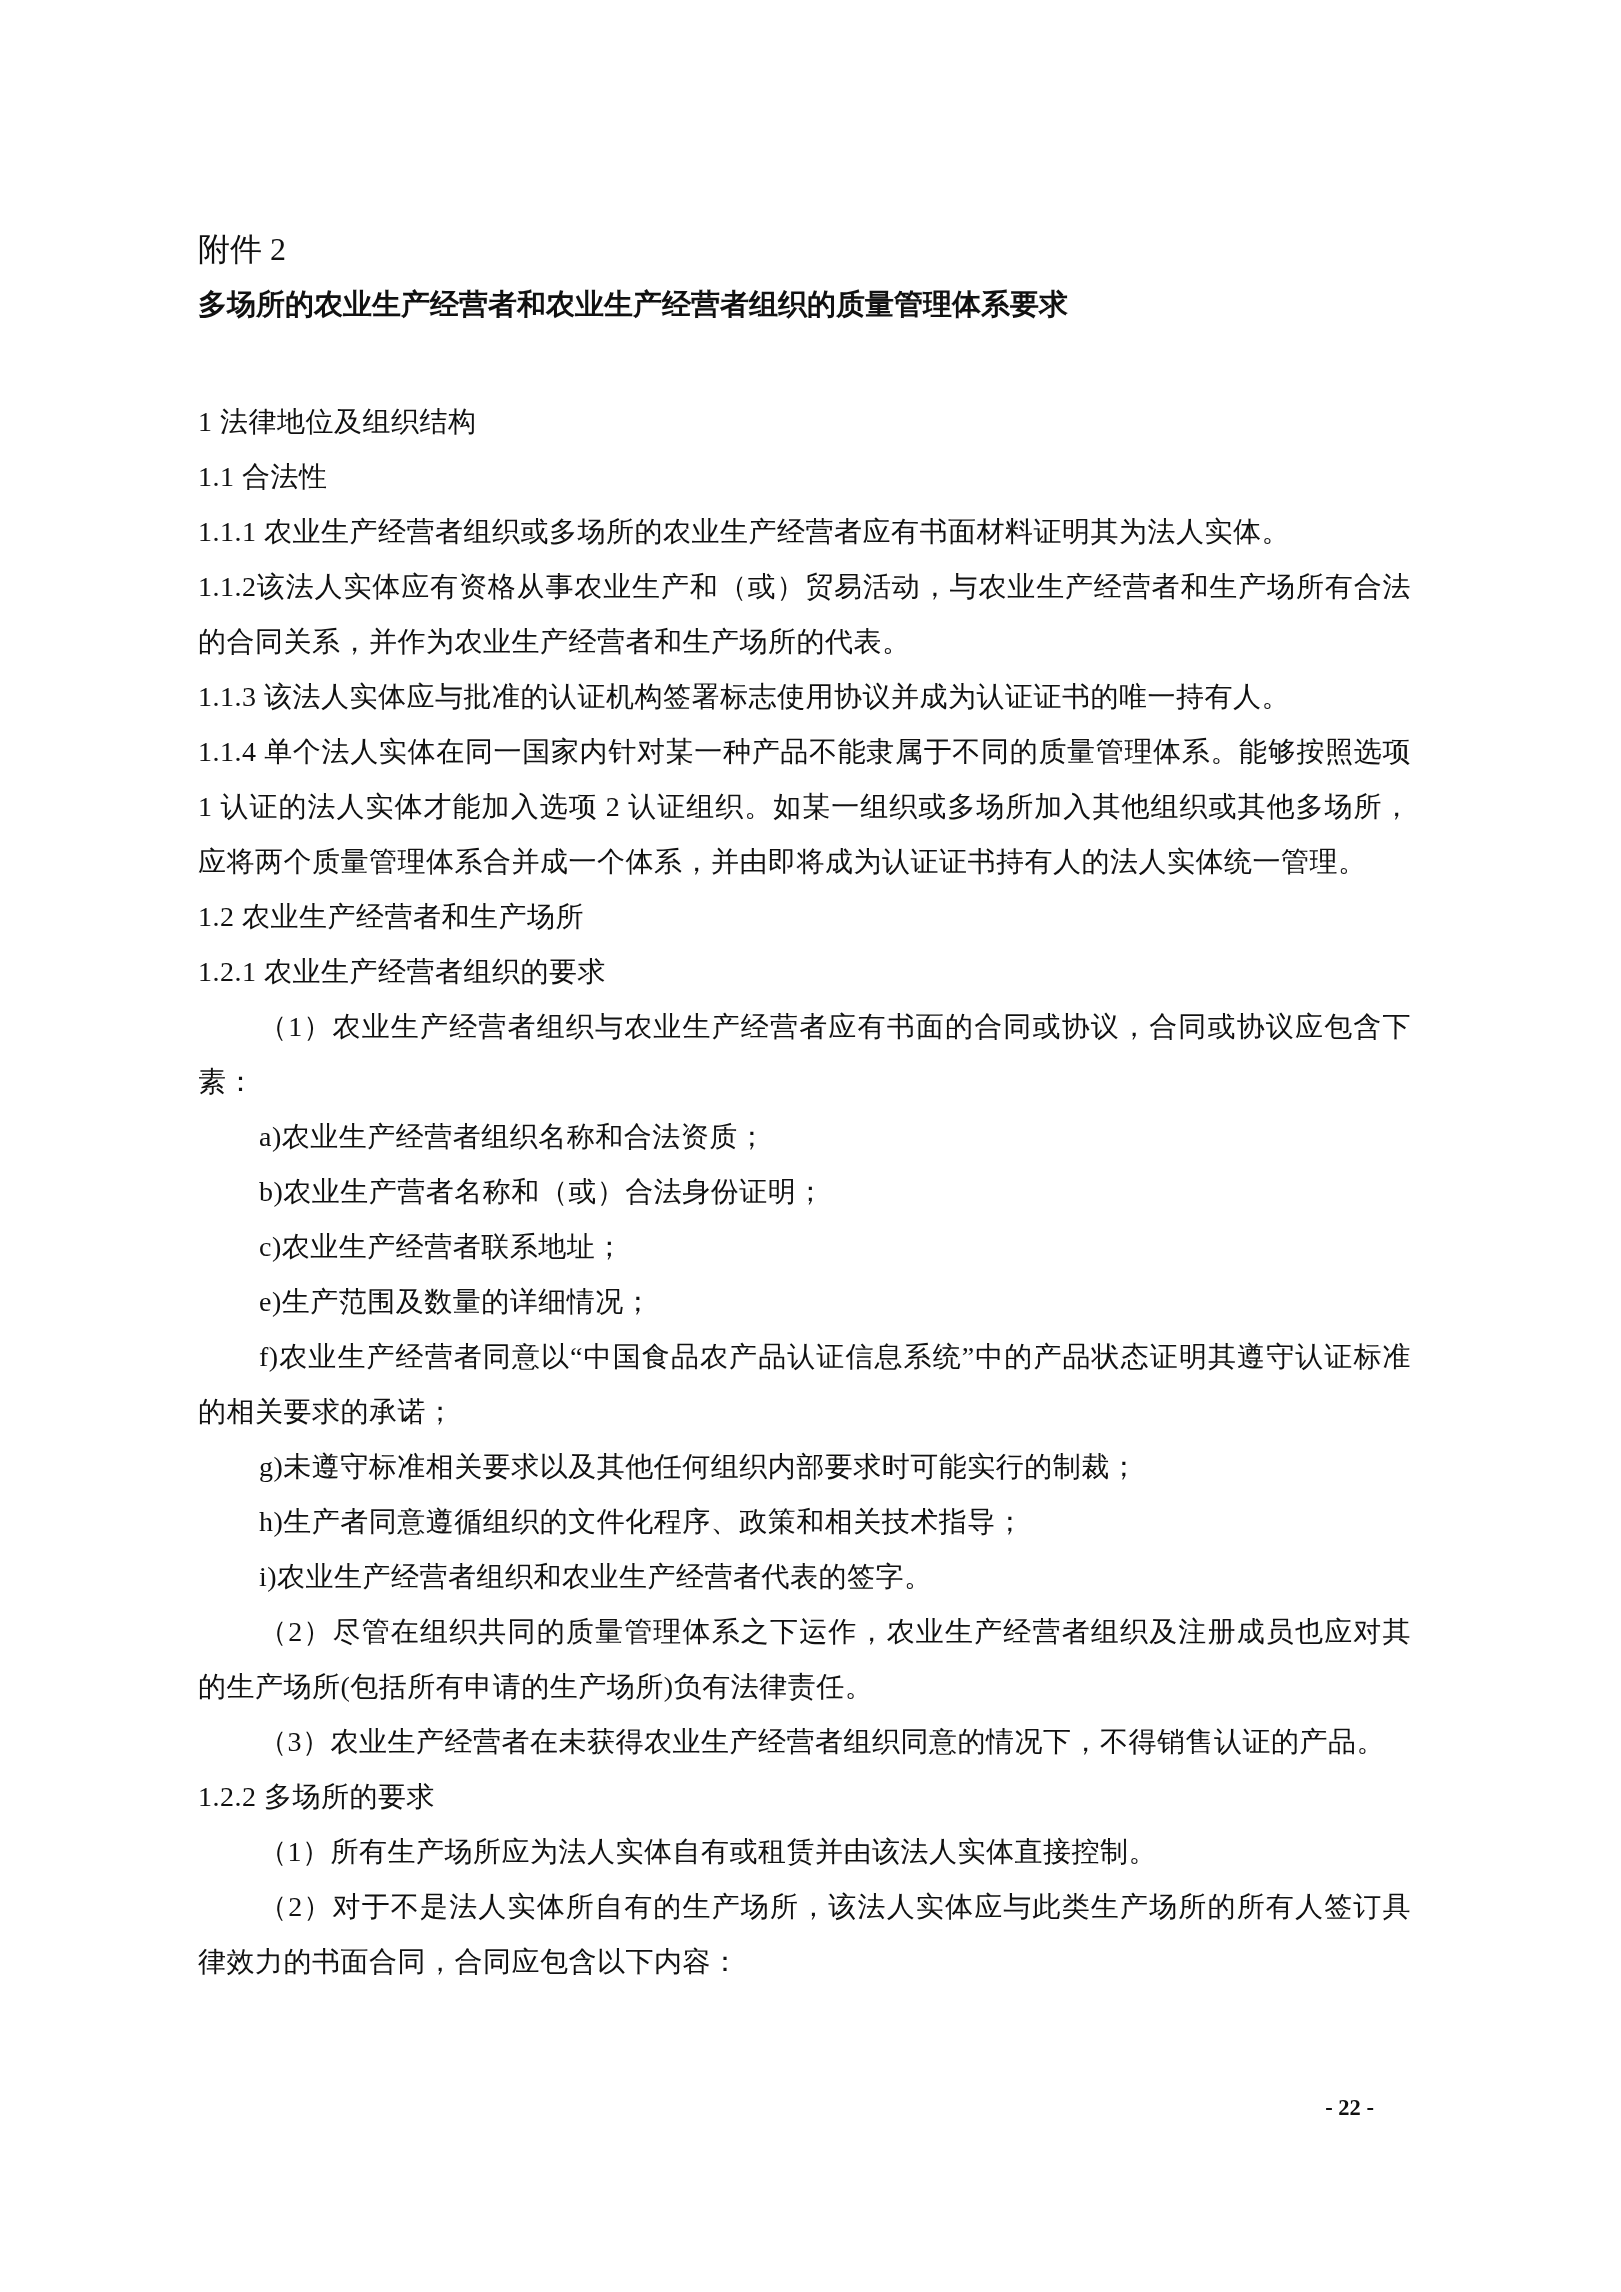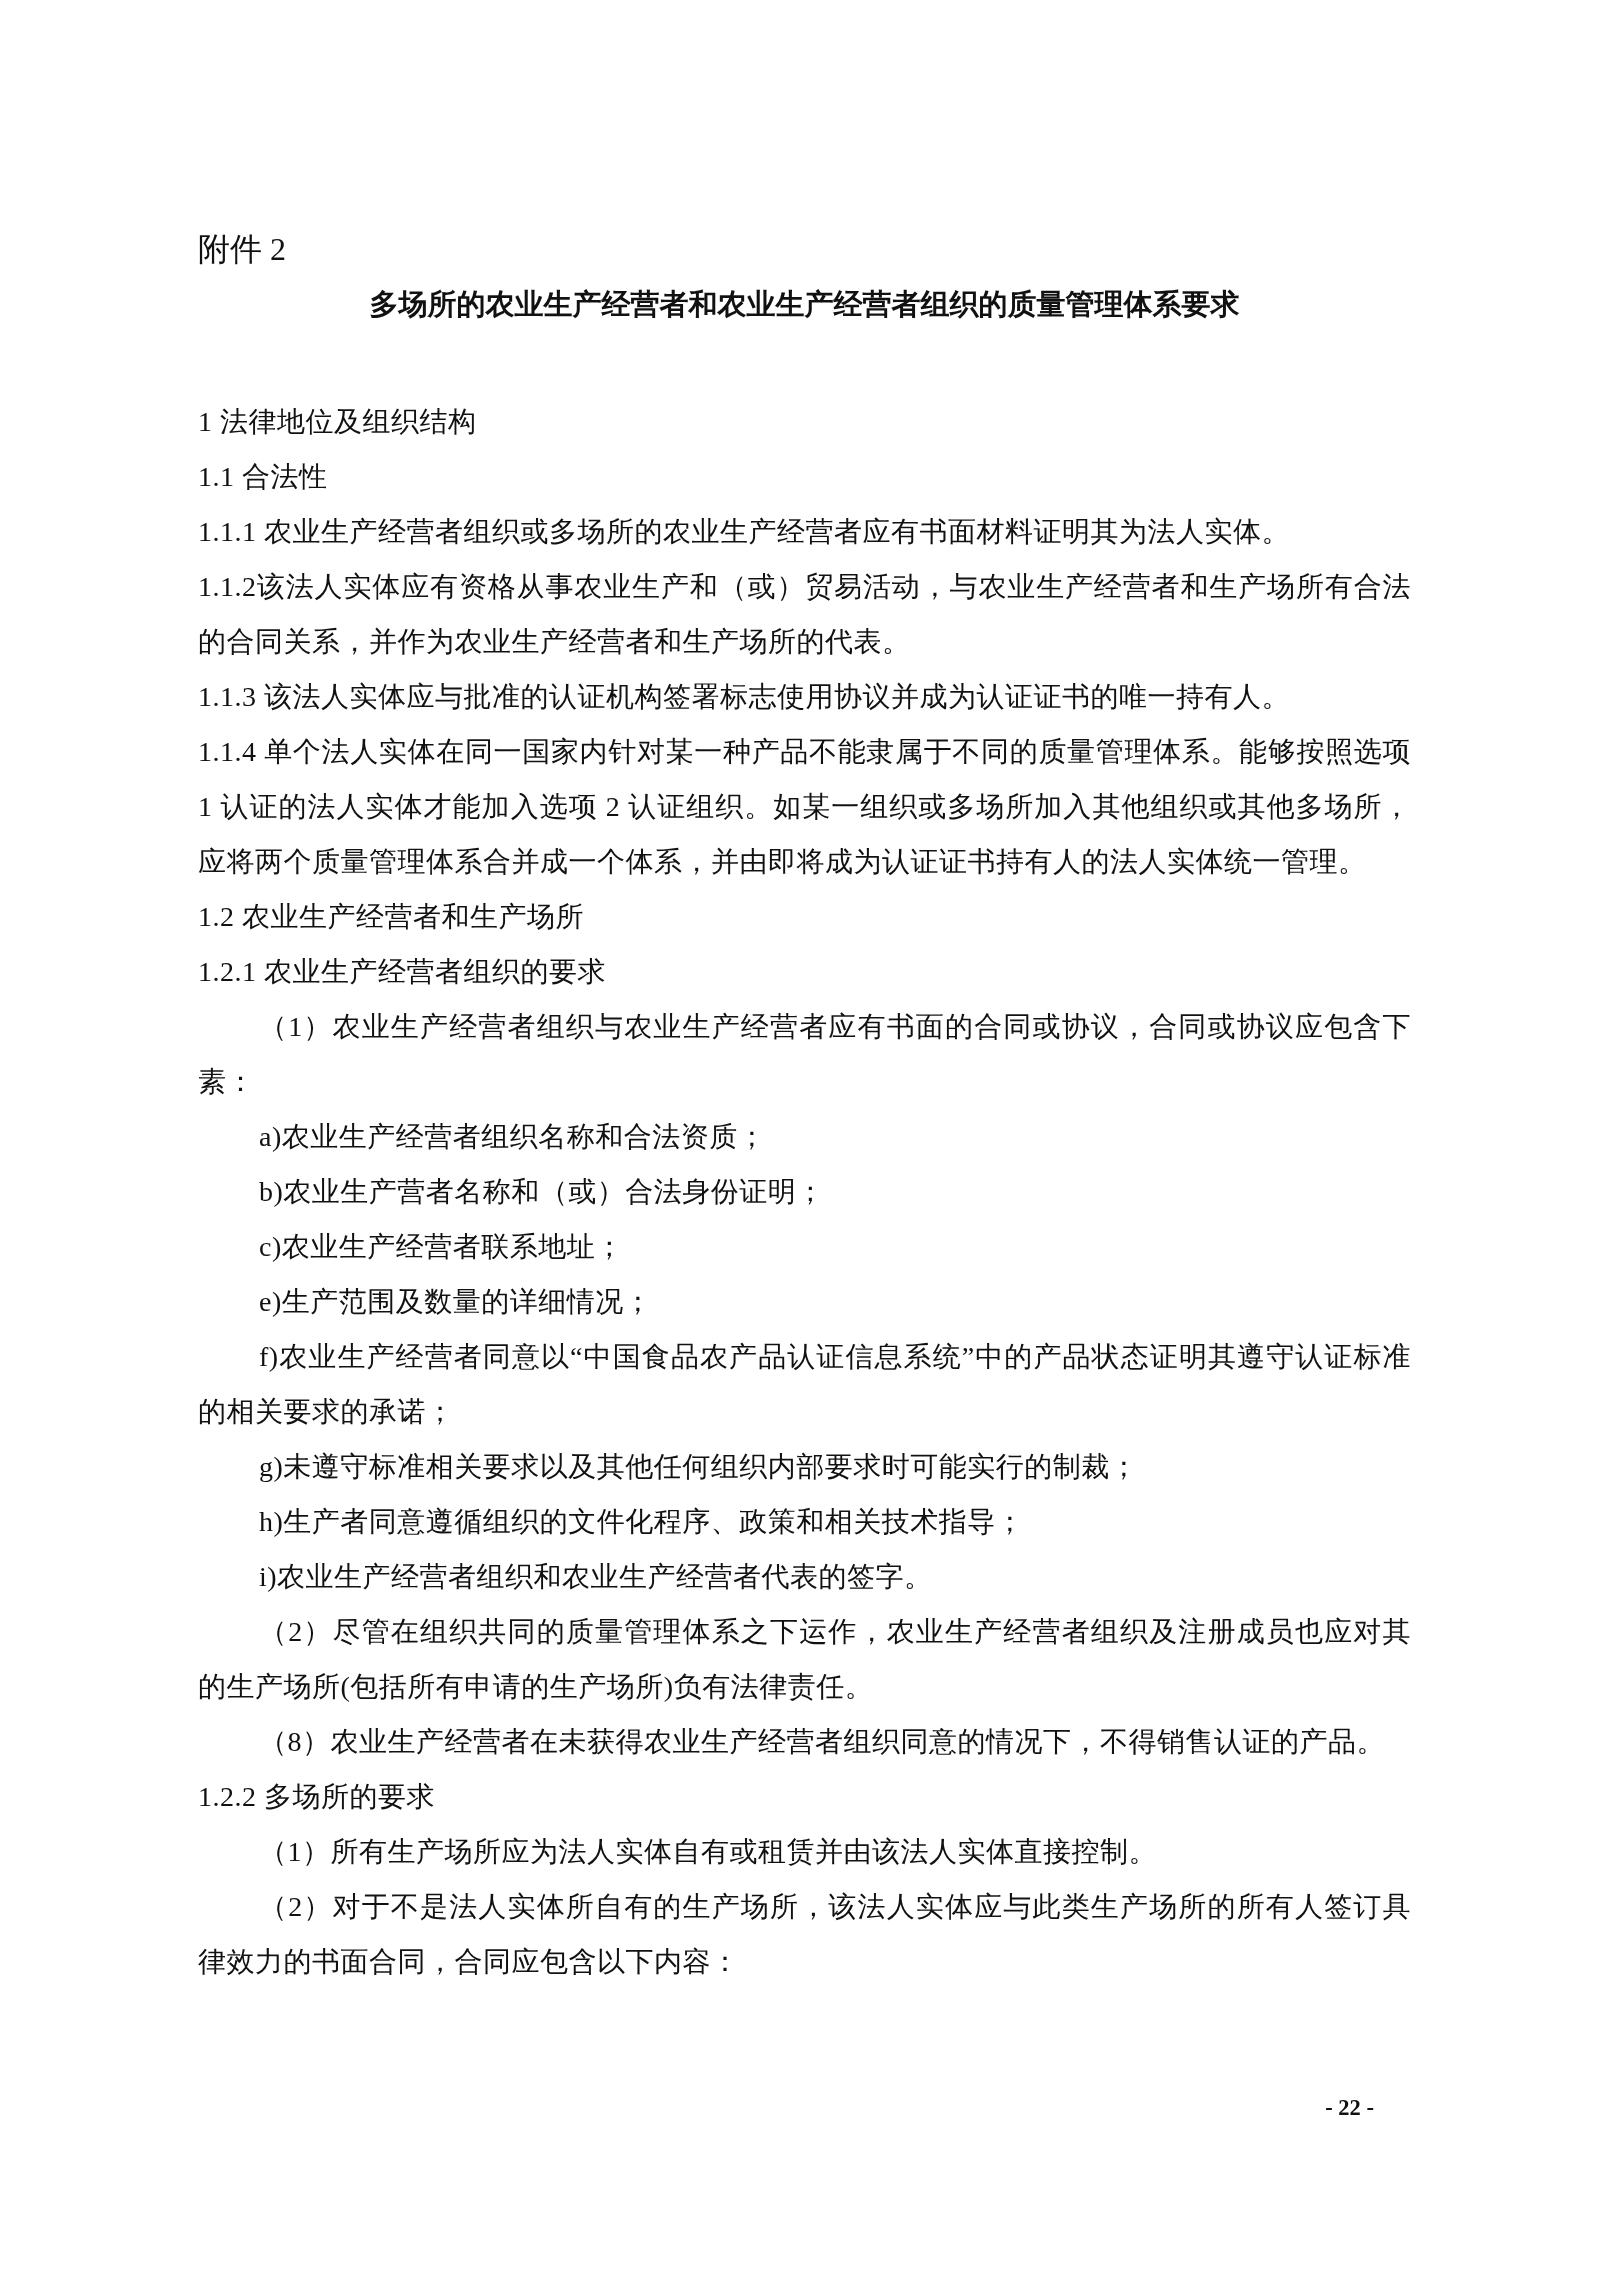--- a/index.html
+++ b/index.html
@@ -32,21 +32,21 @@
   .attachment-line {
     height: 55px;
     line-height: 55px;
     font-size: 32px;
   }
   .title-line {
     height: 55px;
     line-height: 55px;
     font-size: 29px;
     font-weight: bold;
-    text-align: center;
+    text-align: left;
     white-space: nowrap;
   }
   .body-lines .line:first-child {
     margin-top: 62px;
   }
   .indent {
     padding-left: 61px;
   }
   .justify {
     white-space: normal;
@@ -93,21 +93,21 @@
         <div class="line indent">b)农业生产营者名称和（或）合法身份证明；</div>
         <div class="line indent">c)农业生产经营者联系地址；</div>
         <div class="line indent">e)生产范围及数量的详细情况；</div>
         <div class="line indent justify">f)农业生产经营者同意以“中国食品农产品认证信息系统”中的产品状态证明其遵守认证标准</div>
         <div class="line">的相关要求的承诺；</div>
         <div class="line indent">g)未遵守标准相关要求以及其他任何组织内部要求时可能实行的制裁；</div>
         <div class="line indent">h)生产者同意遵循组织的文件化程序、政策和相关技术指导；</div>
         <div class="line indent">i)农业生产经营者组织和农业生产经营者代表的签字。</div>
         <div class="line indent justify">（2）尽管在组织共同的质量管理体系之下运作，农业生产经营者组织及注册成员也应对其各自</div>
         <div class="line">的生产场所(包括所有申请的生产场所)负有法律责任。</div>
-        <div class="line indent">（8）农业生产经营者在未获得农业生产经营者组织同意的情况下，不得销售认证的产品。</div>
+        <div class="line indent">（3）农业生产经营者在未获得农业生产经营者组织同意的情况下，不得销售认证的产品。</div>
         <div class="line">1.2.2 多场所的要求</div>
         <div class="line indent">（1）所有生产场所应为法人实体自有或租赁并由该法人实体直接控制。</div>
         <div class="line indent justify">（2）对于不是法人实体所自有的生产场所，该法人实体应与此类生产场所的所有人签订具有法</div>
         <div class="line">律效力的书面合同，合同应包含以下内容：</div>
       </div>
   </div>
   <div class="page-number">- 22 -</div>
 </div>
 
 

